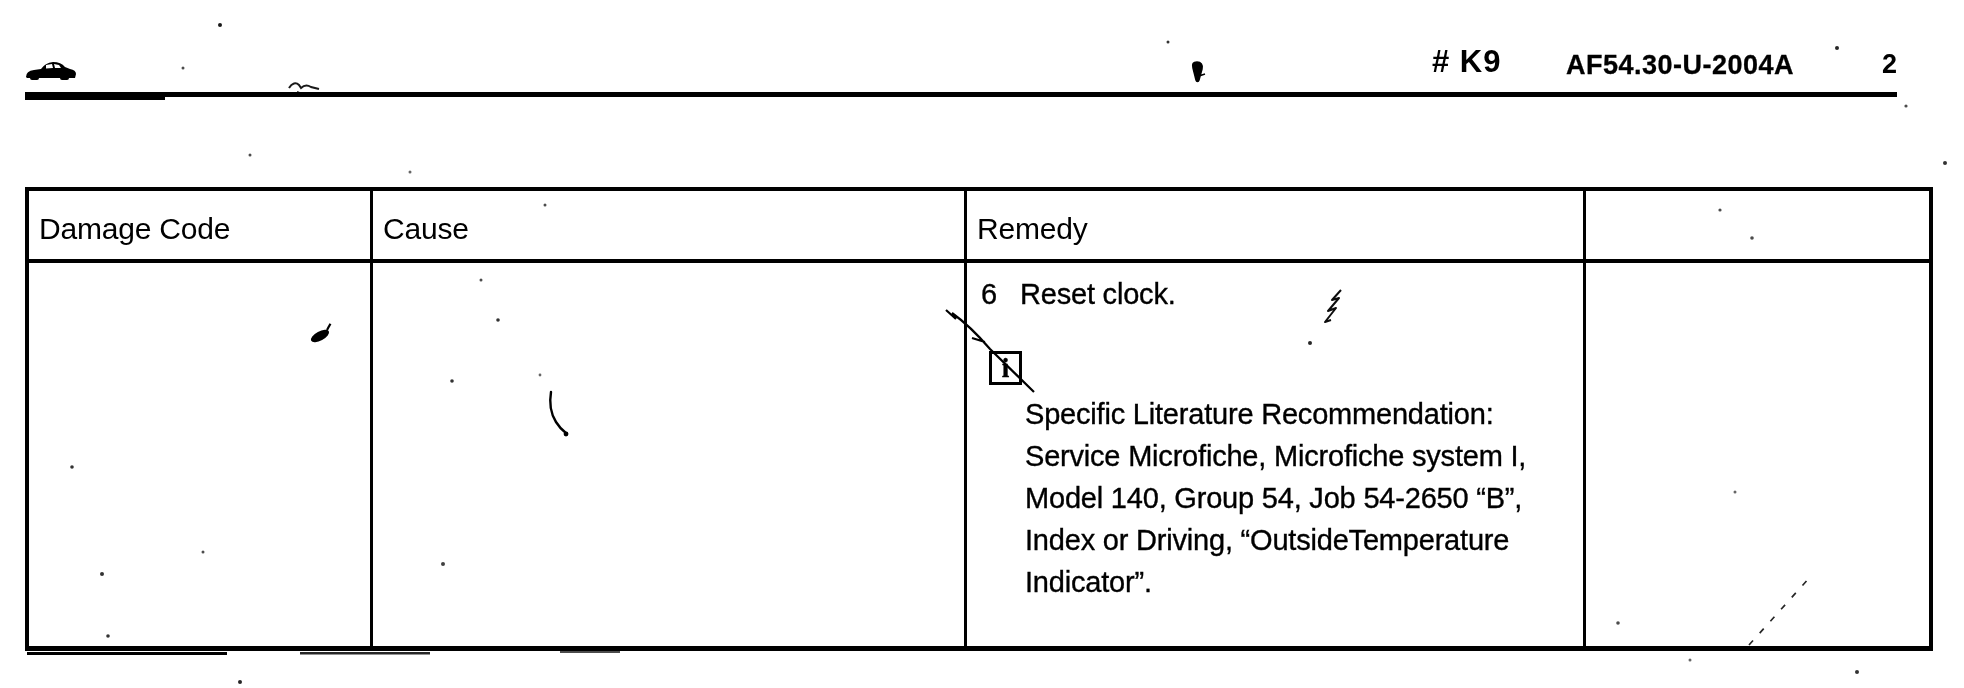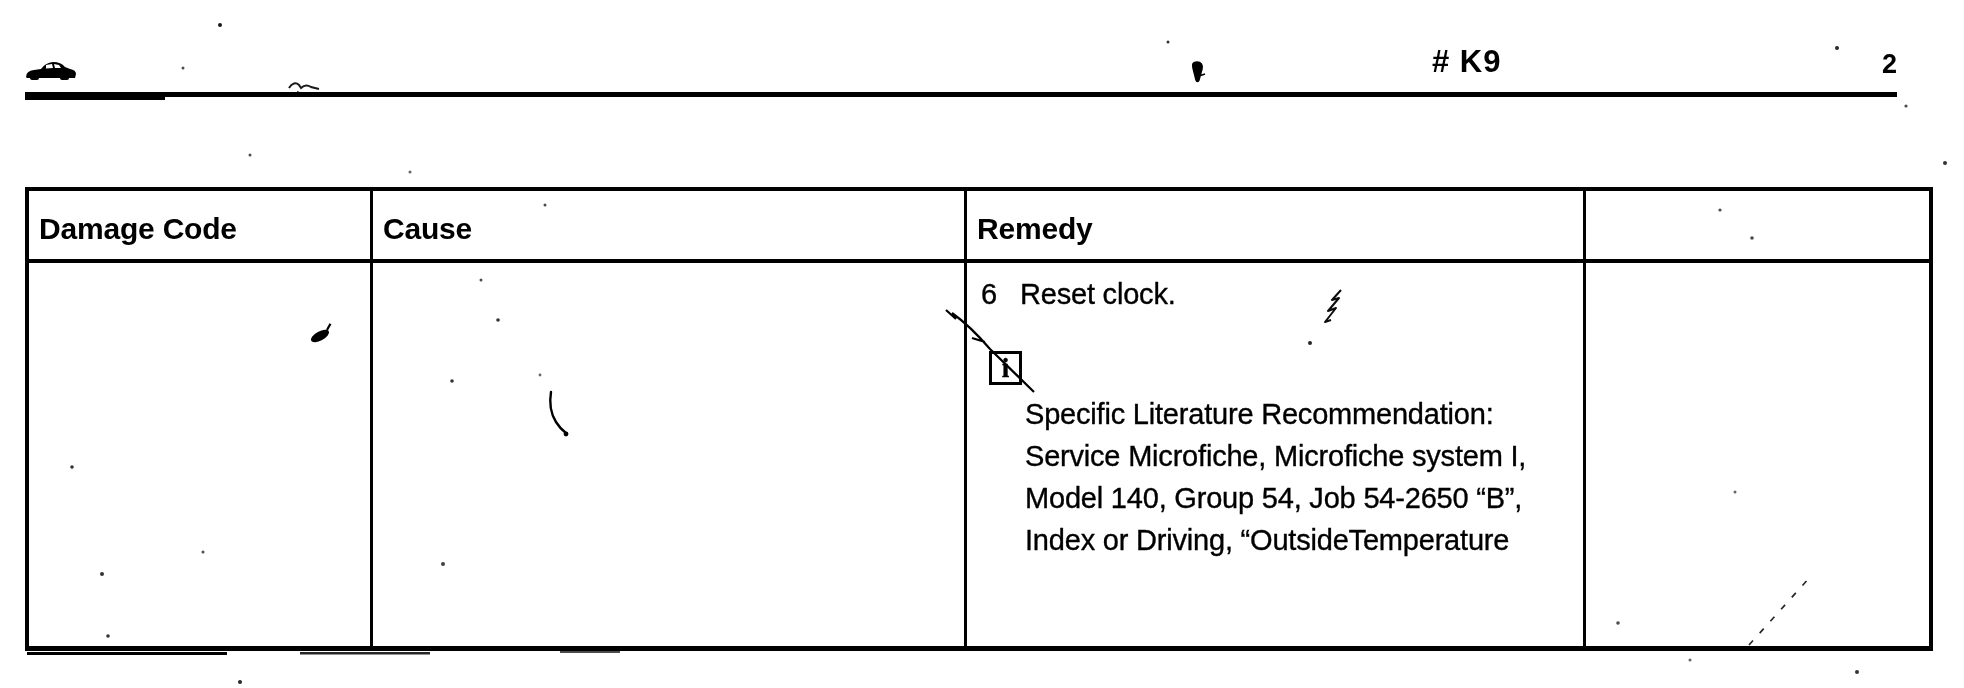--- a/index.html
+++ b/index.html
@@ -21,21 +21,21 @@
     box-sizing:border-box;border:4px solid #000;border-bottom-width:5px;
     display:grid;
     grid-template-columns:344px 594px 619px 1fr;
     grid-template-rows:72px 1fr;
   }
   .cell{box-sizing:border-box;position:relative;}
   .v{border-right:3px solid #000;}
   .hcell{border-bottom:4px solid #000;}
   .hlabel{
     display:block;padding:22px 18px 0 10px;
-    font-size:30px;font-weight:700;line-height:32px;letter-spacing:-.2px;white-space:nowrap;
+    font-size:30px;font-weight:400;line-height:32px;letter-spacing:-.2px;white-space:nowrap;
   }
   
   .remedy-cell{font-size:29px;font-weight:500;-webkit-text-stroke:.35px #000;letter-spacing:-.2px;}
   .step{margin:14px 12px 0 14px;line-height:34px;white-space:nowrap;}
   .step-num{display:inline-block;width:39px;}
   .info-box{
     box-sizing:border-box;margin:40px 0 0 22px;width:33px;height:34px;
     border:3px solid #000;text-align:center;
     font-family:"Liberation Serif",serif;font-weight:700;font-size:27px;line-height:28px;
   }
@@ -51,20 +51,21 @@
 
   <svg class="car-icon" viewBox="0 0 52 24">
     <path d="M1 17 Q1 11 9 10 L16 9 Q20 3 28 2 Q36 2 40 7 L45 9 Q51 10 51 14 L50 18 L2 18 Z" fill="#000"></path>
     <rect x="5" y="16" width="9" height="4" rx="2" fill="#000"></rect>
     <rect x="35" y="16" width="9" height="4" rx="2" fill="#000"></rect>
     <path d="M21 5 L27 4 L28 8 L21 8.5 Z" fill="#fff"></path>
     <path d="M29 4 L34 5 L36 8 L30 8 Z" fill="#fff"></path>
   </svg>
   <div class="header-rule"></div>
   <div class="doc-symbol"># K9</div>
+  <div class="doc-code">AF54.30-U-2004A</div>
   <div class="page-num">2</div>
 
   <div class="dtable">
     <div class="cell v hcell">
       <span class="hlabel">Damage Code</span>
     </div>
     <div class="cell v hcell">
       <span class="hlabel">Cause</span>
     </div>
     <div class="cell v hcell">
@@ -81,20 +82,21 @@
         <span class="step-num">6</span><span>Reset clock.</span>
       </div>
       <div class="info-box">
         <span>i</span>
       </div>
       <div class="note">
         <div>Specific Literature Recommendation:</div>
         <div>Service Microfiche, Microfiche system I,</div>
         <div>Model 140, Group 54, Job 54-2650 “B”,</div>
         <div>Index or Driving, “OutsideTemperature</div>
+        <div>Indicator”.</div>
       </div>
     </div>
     <div class="cell"></div>
   </div>
 
   <svg class="artifacts" viewBox="0 0 1964 688">
 
     <path d="M289 88 c3 -5 7 -6 10 -3 l2 3 c3 -3 7 -3 10 -1 l8 2 M297 92 l7 3" stroke="#000" stroke-width="2" fill="none" opacity=".9"></path>
 
     <path d="M1197 62 c4 0 6 3 5 7 l-3 11 c-.5 2 -2.5 2 -3 0 l-3 -12 c-1 -4 0 -6 4 -6 Z M1199 76 l6 -2" stroke="#000" stroke-width="1.5" fill="#000"></path>

